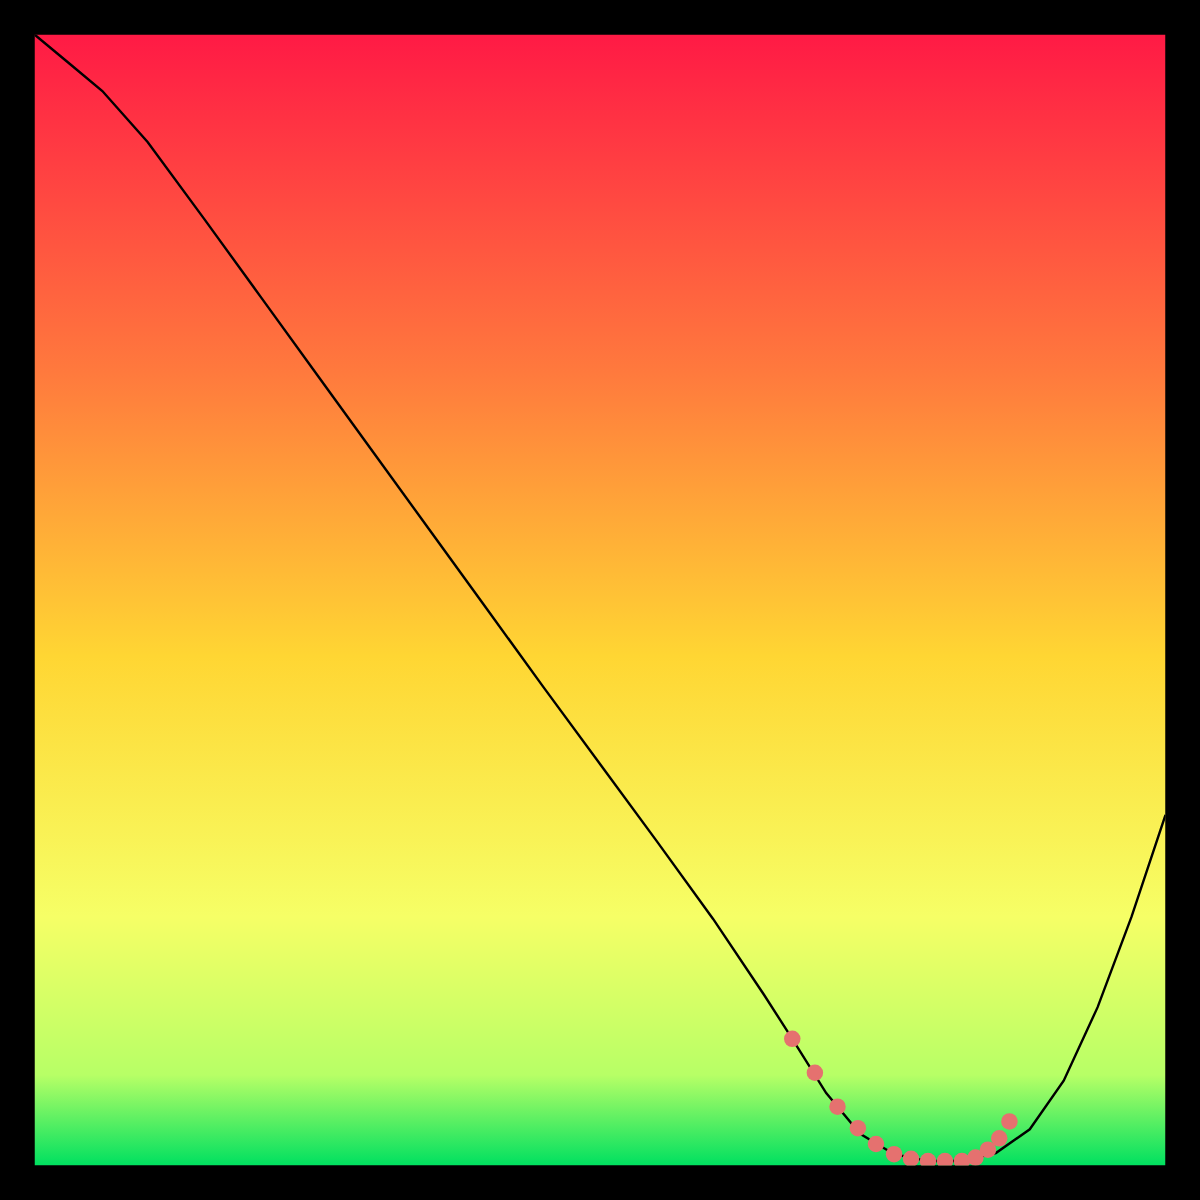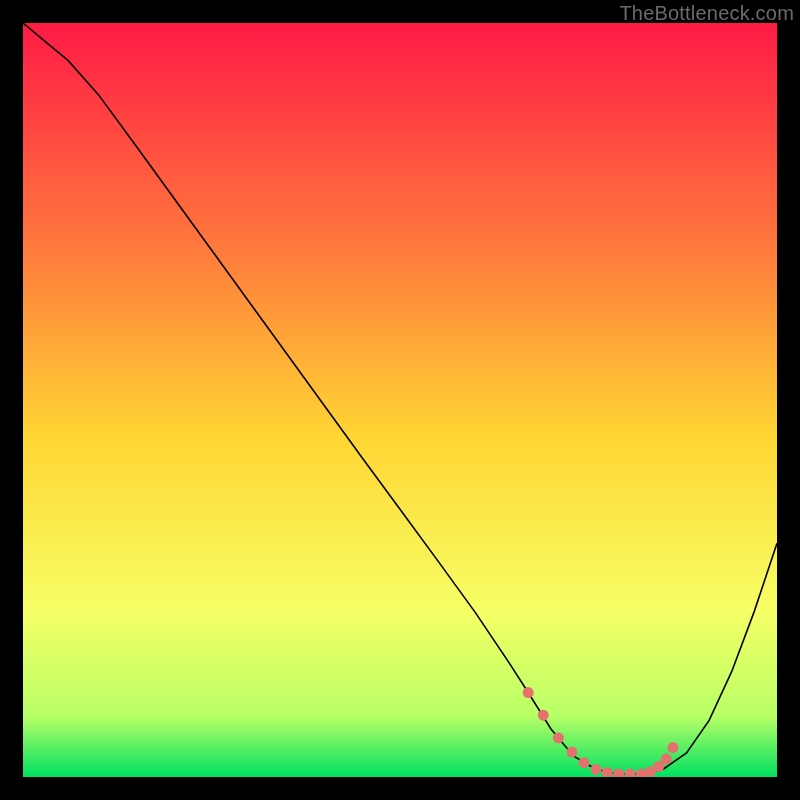--- a/index.html
+++ b/index.html
@@ -38,21 +38,20 @@
   svg.plot {
     width: 100%;
     height: 100%;
     display: block;
   }
 </style>
 </head>
 <body>
 
 <div class="frame">
-  <div class="watermark">TheBottleneck.com</div>
 
   <div class="plot-wrap">
     <svg class="plot" viewBox="0 0 100 100" preserveAspectRatio="none">
       <defs>
         <linearGradient id="bg-grad" x1="0" y1="0" x2="0" y2="1">
           <stop id="g0" offset="0%" stop-color="#ff1a45"></stop>
           <stop id="g1" offset="30%" stop-color="#ff7a3d"></stop>
           <stop id="g2" offset="55%" stop-color="#ffd633"></stop>
           <stop id="g3" offset="78%" stop-color="#f6ff66"></stop>
           <stop id="g4" offset="92%" stop-color="#b7ff66"></stop>

